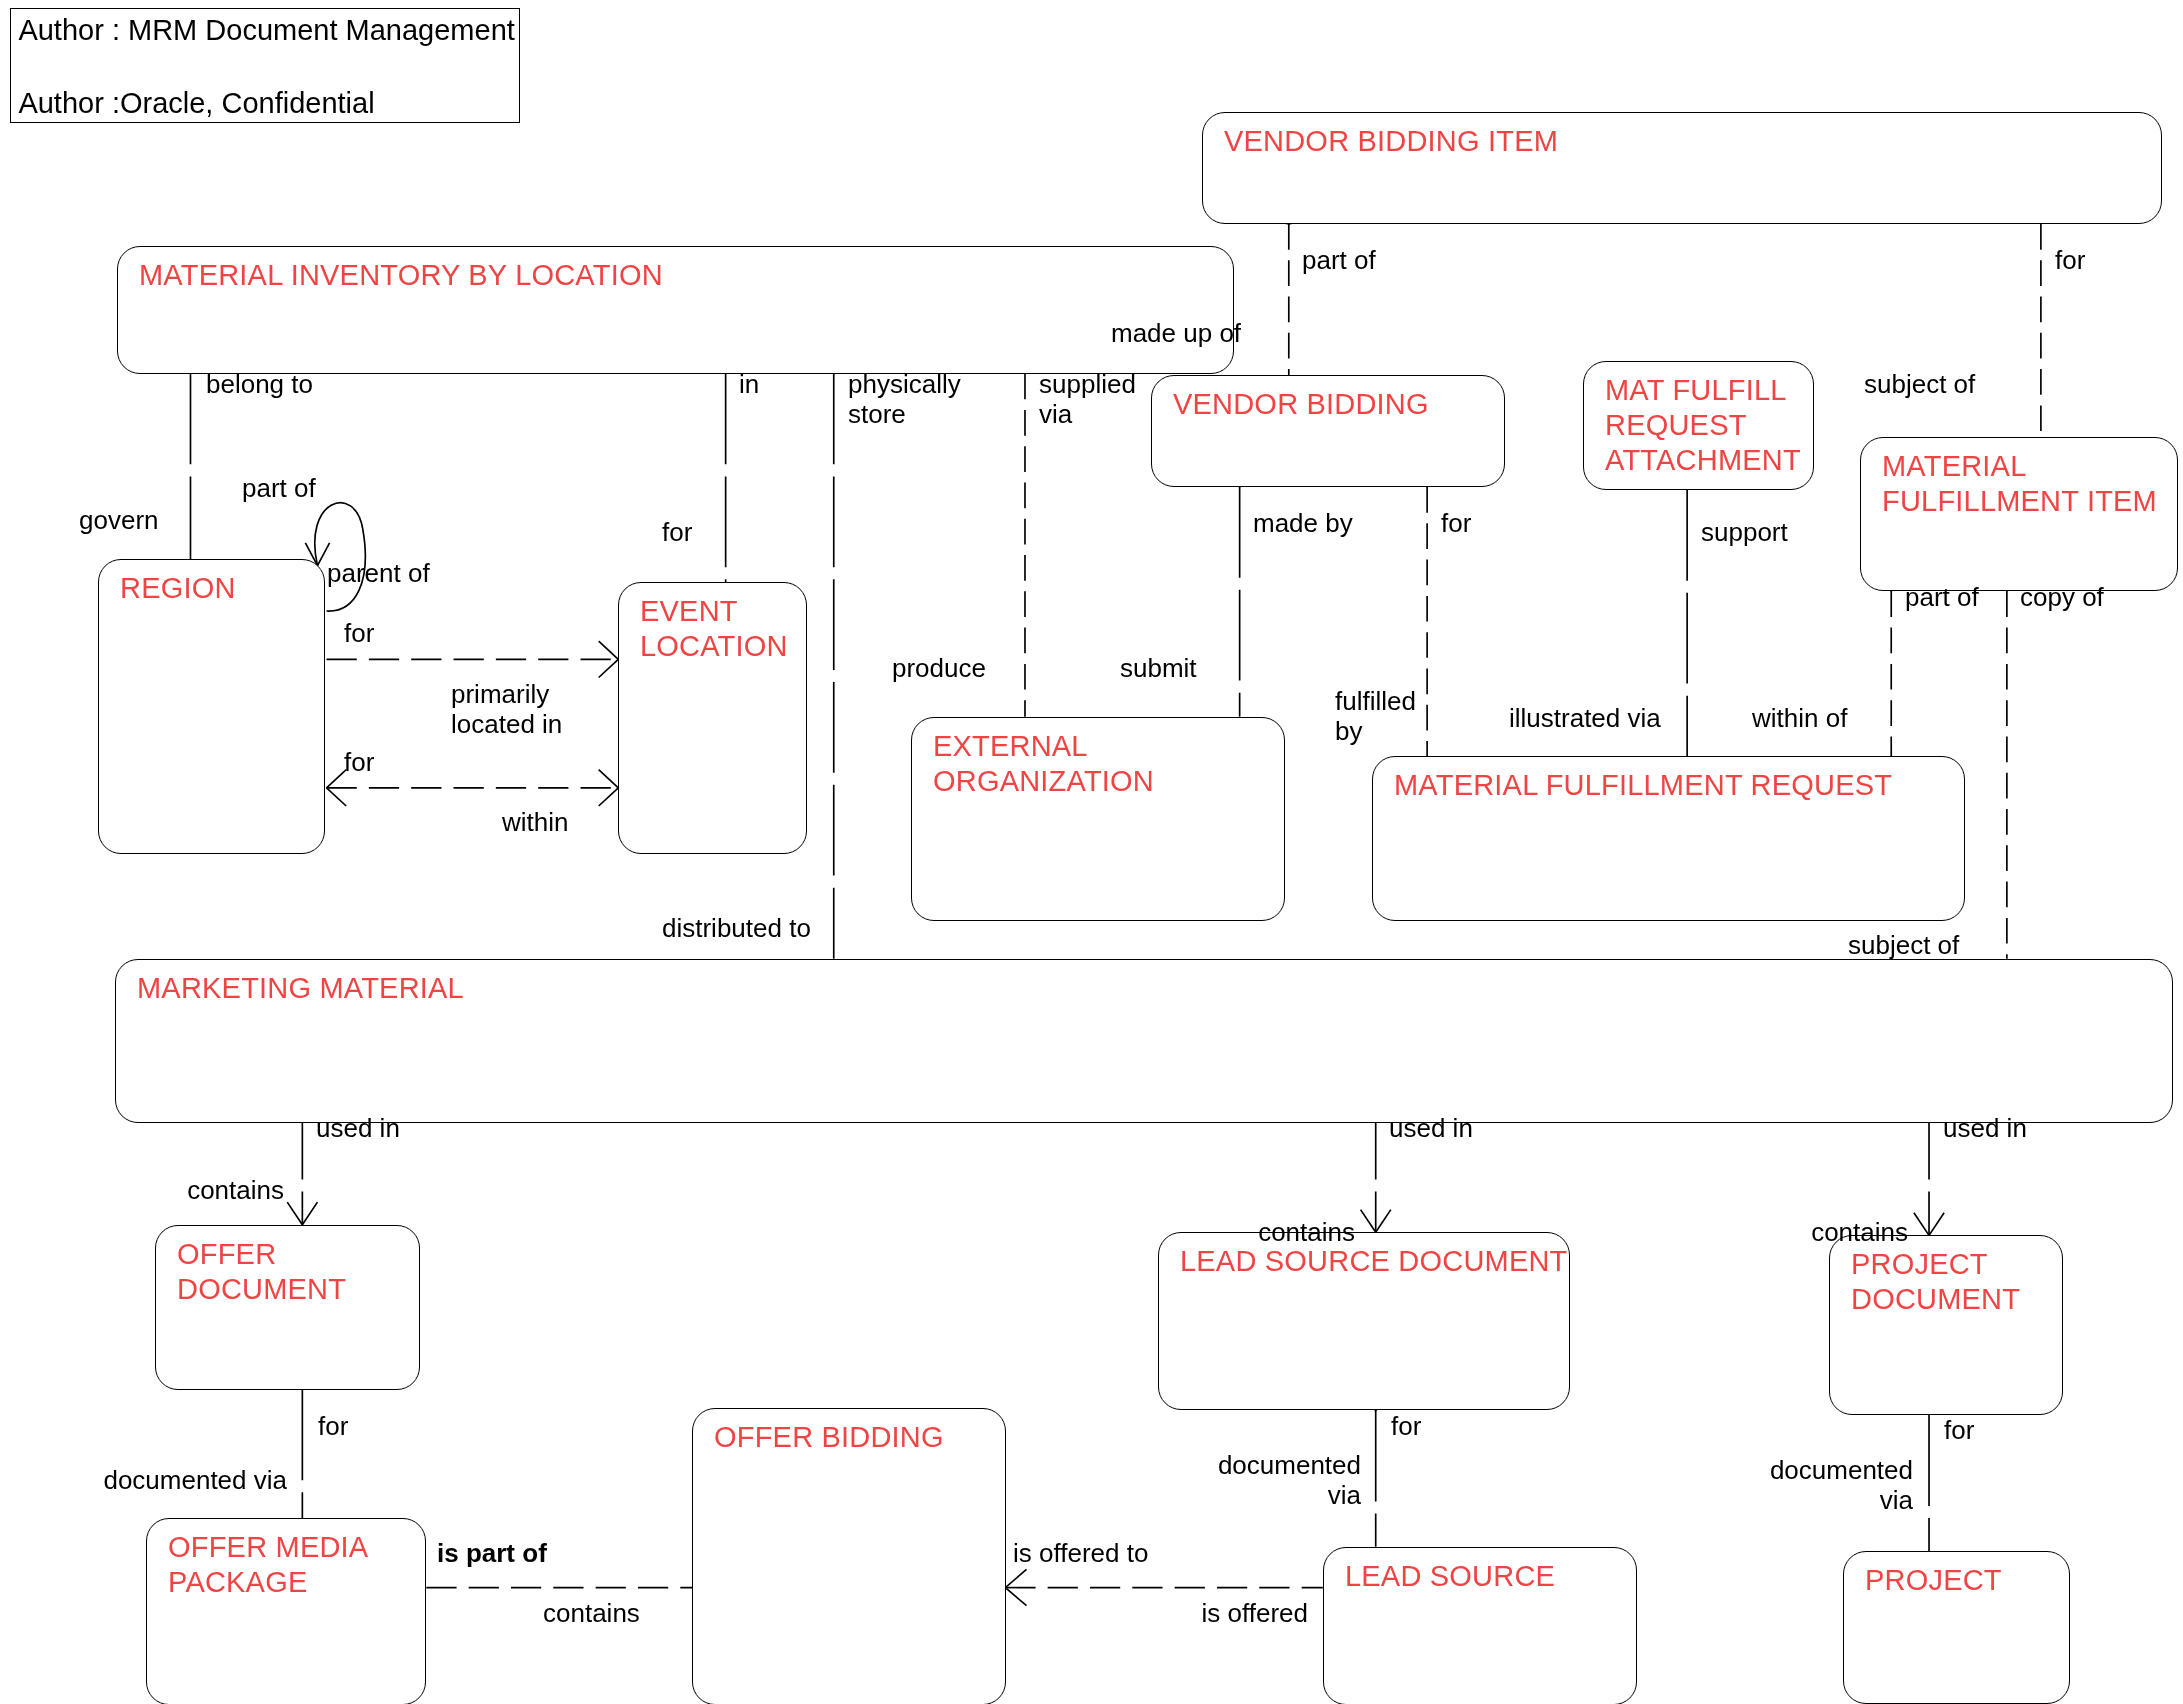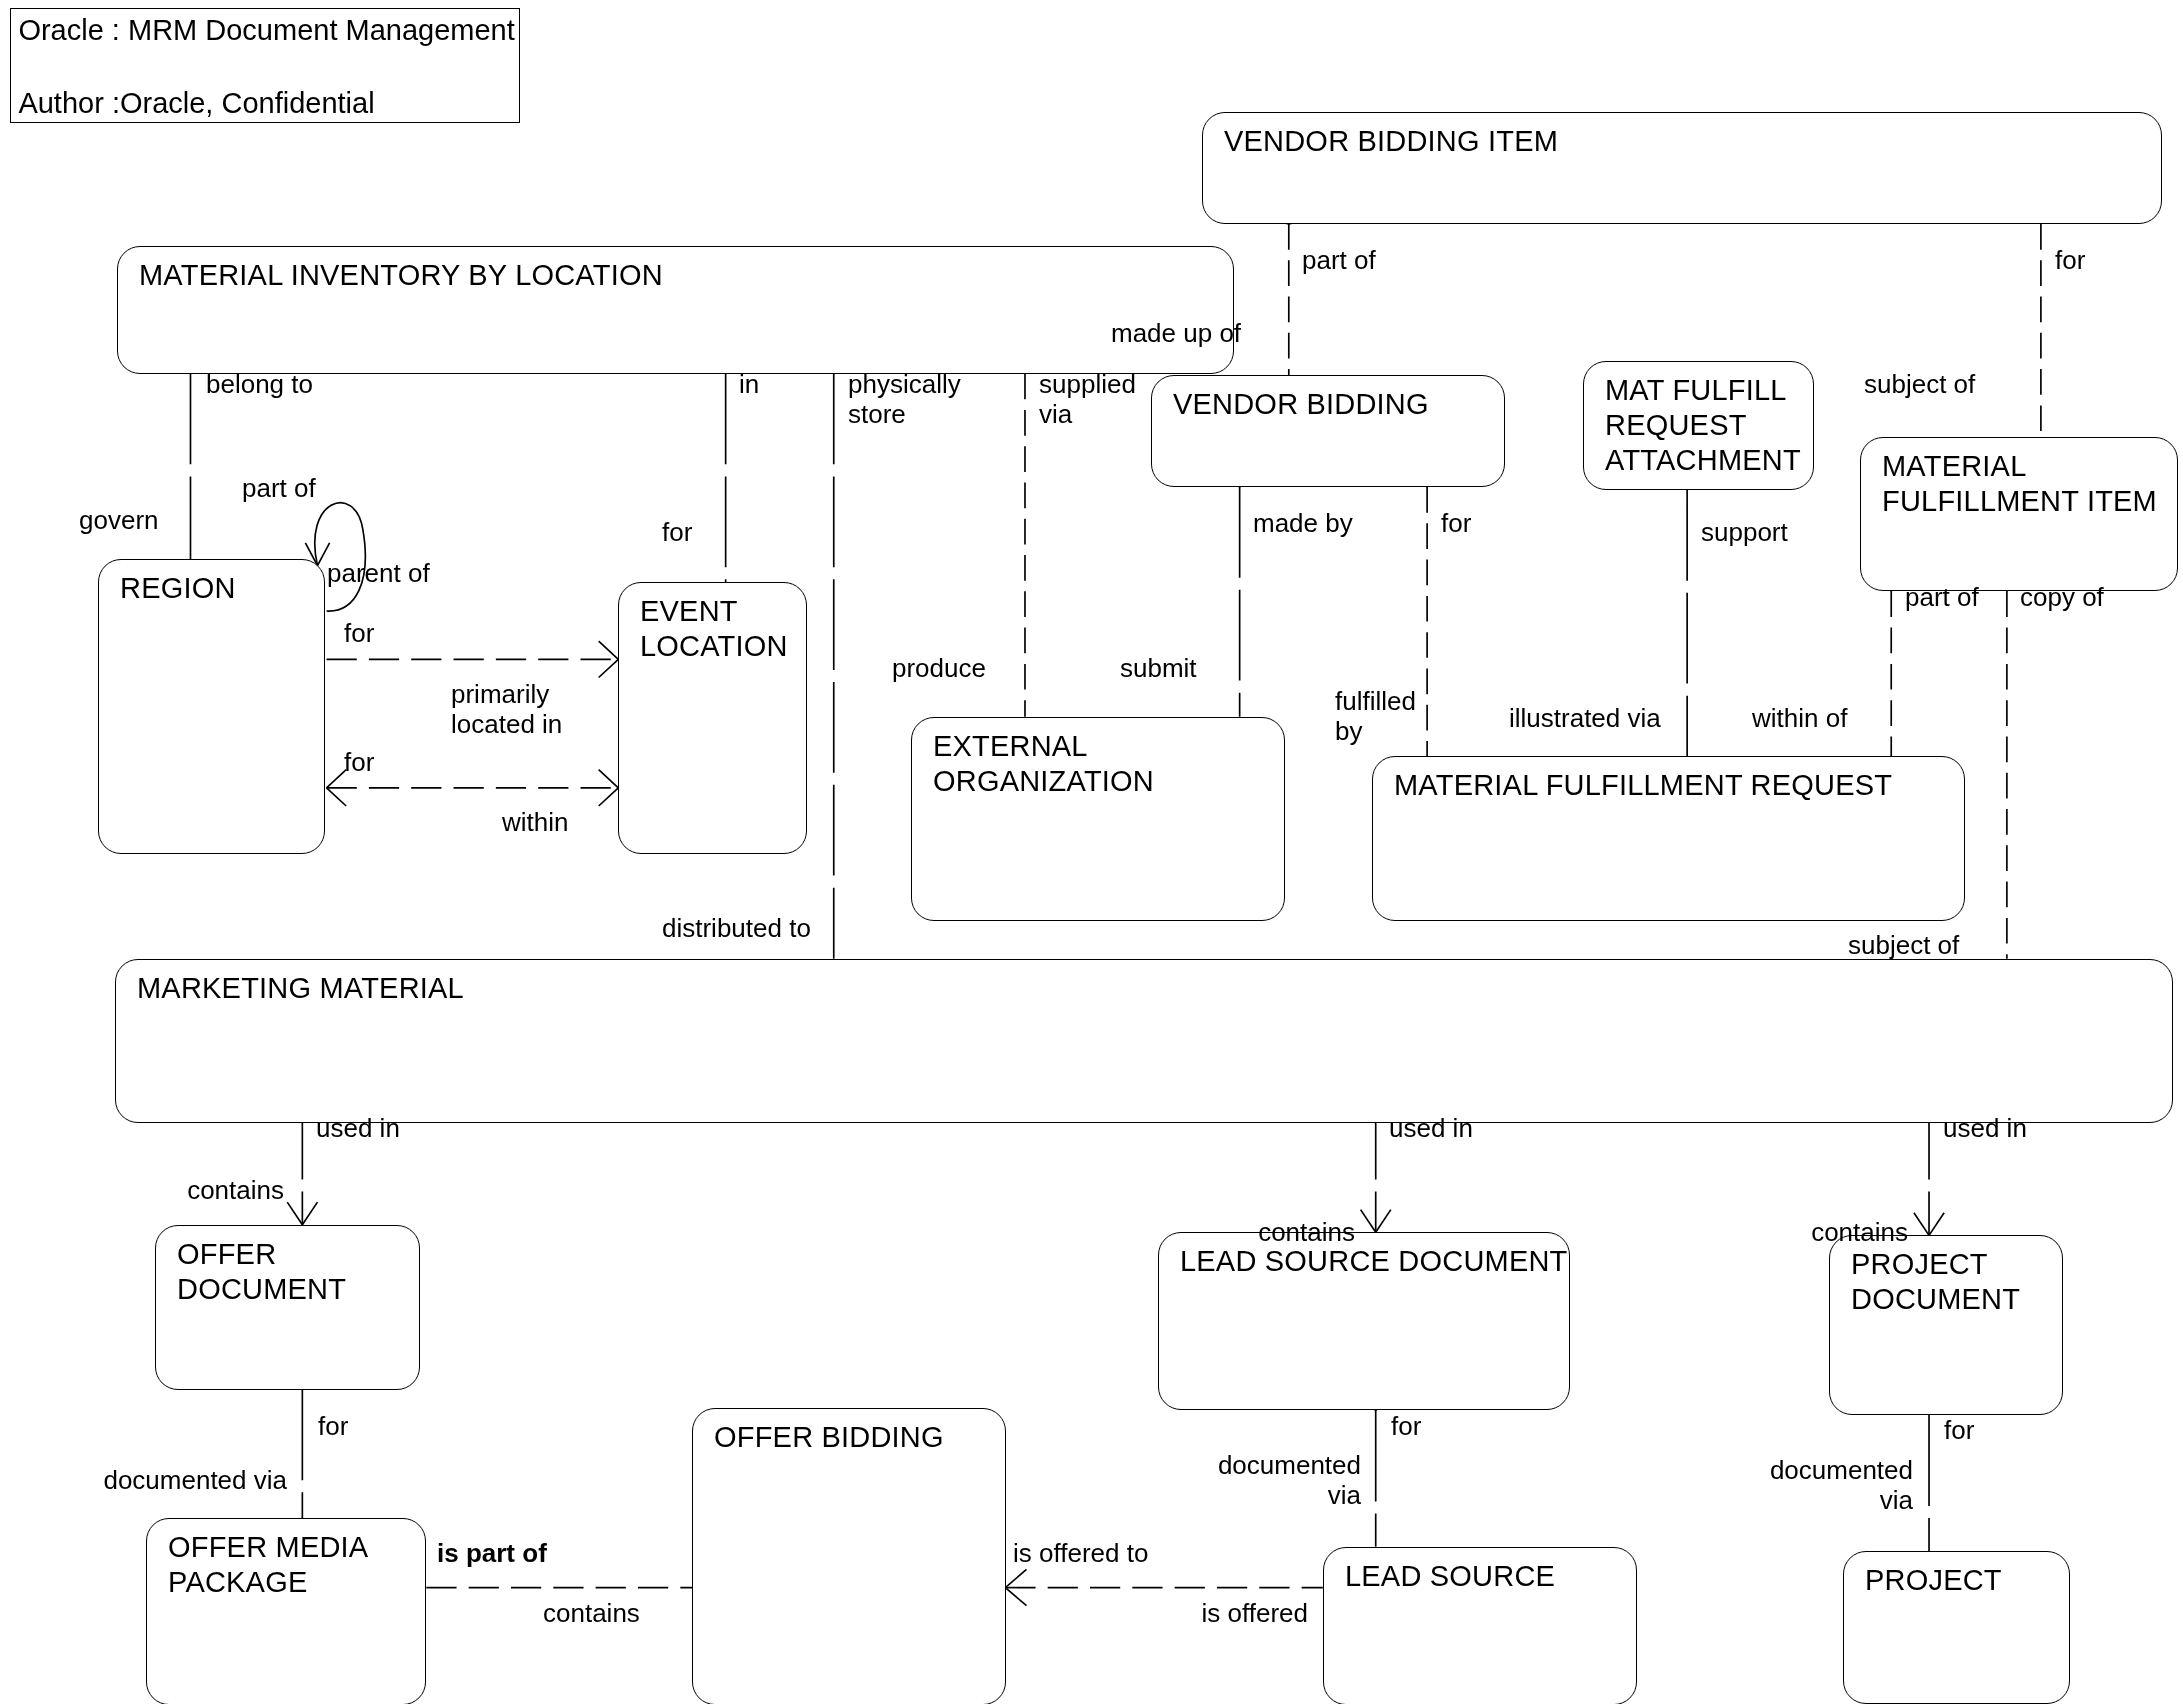--- a/index.html
+++ b/index.html
@@ -23,21 +23,21 @@
     width: 2183px;
     height: 1705px;
     pointer-events: none;
   }
   .entity {
     position: absolute;
     box-sizing: border-box;
     border: 1.5px solid #000000;
     border-radius: 23px;
     background: #ffffff;
-    color: #000000;
+    color: #ef4444;
   }
   .entity .ename {
     position: absolute;
     left: 21px;
     top: 10.6px;
     font-size: 29px;
     line-height: 35px;
     white-space: pre;
     letter-spacing: 0.2px;
   }
@@ -203,21 +203,21 @@
       <g>
         <path d="M2552 1872 L2552 2052" stroke-dasharray="120 16"></path>
         <path d="M2552 1872 L2532 1840"></path>
         <path d="M2552 1872 L2572 1840"></path>
       </g>
 
     </g>
   </svg>
 
   <div class="titlebox" style="left:9.8px; top:8.3px; width:510px; height:115px;">
-    <div class="tline" style="top:4.5px;">Oracle : MRM Document Management</div>
+    <div class="tline" style="top:4.5px;">Author : MRM Document Management</div>
     <div class="tline" style="top:38px;margin-top:40px;">Author :Oracle, Confidential</div>
   </div>
 
   <div class="entity" style="left:1202px; top:112px; width:960px; height:112px;">
     <div class="ename">VENDOR BIDDING ITEM</div>
   </div>
 
   <div class="entity" style="left:117px; top:246px; width:1117px; height:128px;">
     <div class="ename">MATERIAL INVENTORY BY LOCATION</div>
   </div>

